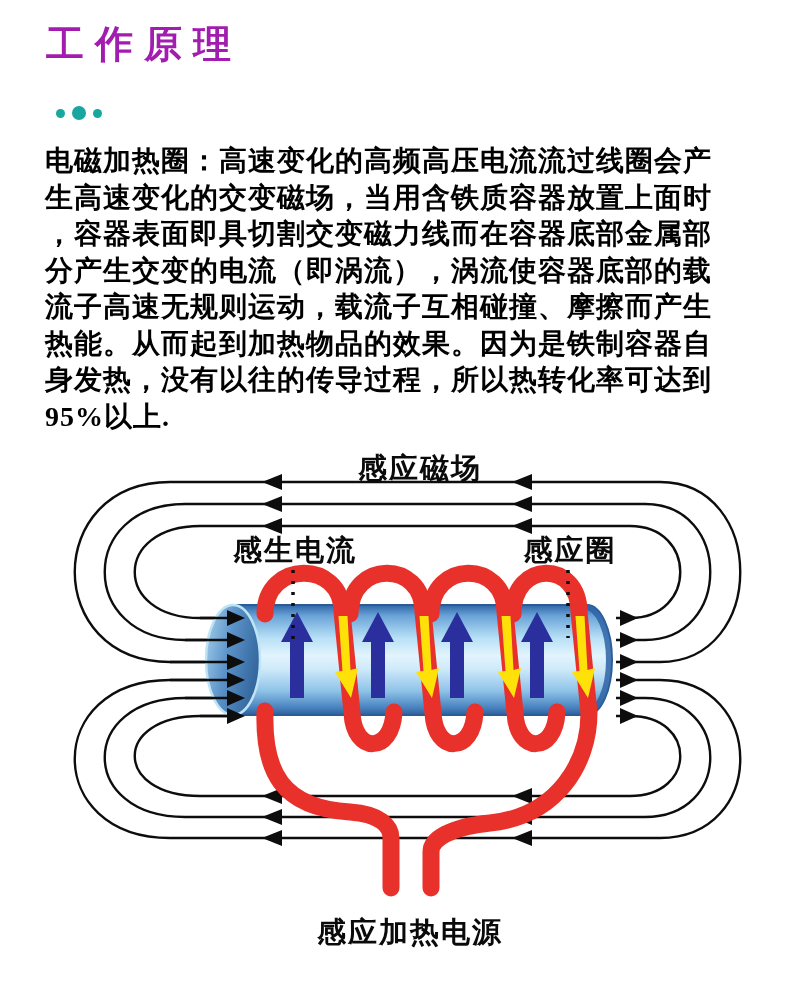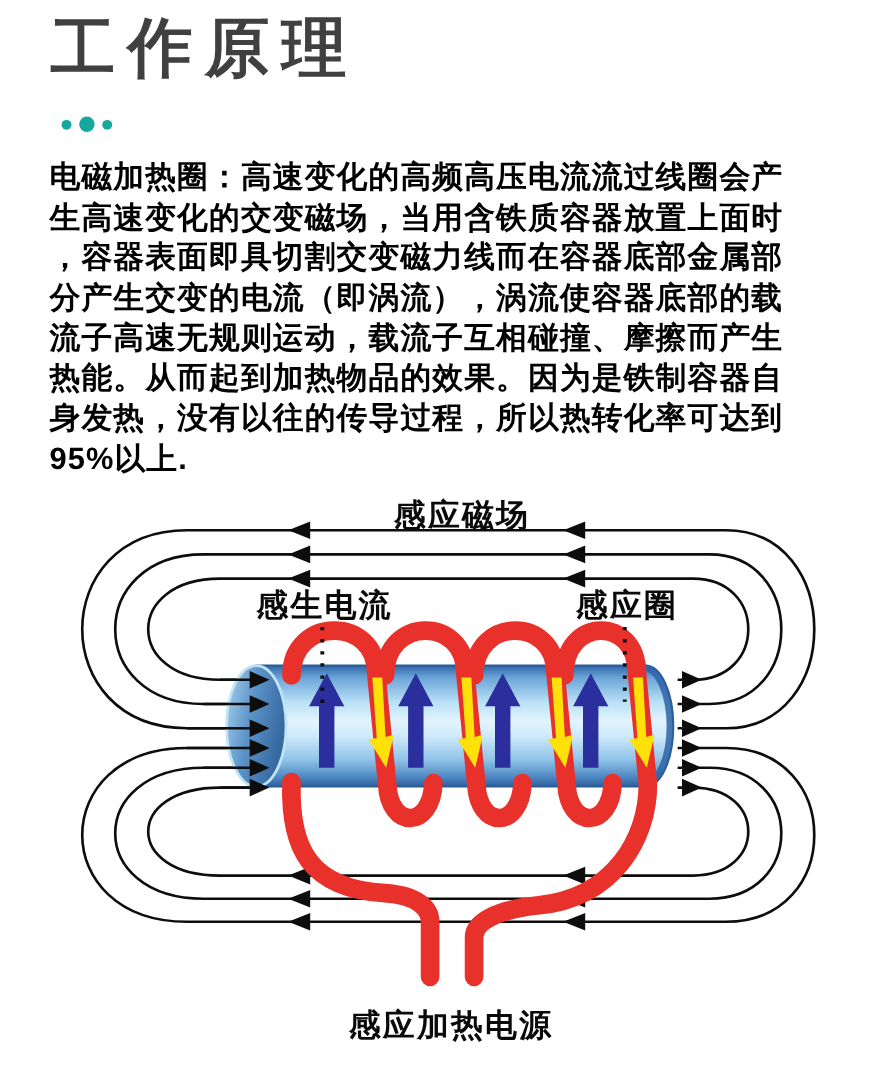--- a/index.html
+++ b/index.html
@@ -7,38 +7,38 @@
   body {
     width: 790px; height: 993px;
     position: relative;
     font-family: "DejaVu Sans", sans-serif;
     overflow: hidden;
   }
   .page { position: absolute; inset: 0; background: #ffffff; }
 
   .title {
     position: absolute; left: 46px; top: 14px;
-    font-size: 59px; font-weight: 900; color: #404040;
+    font-size: 38px; font-weight: 900; color: #a21caf;
     letter-spacing: 11px; line-height: 60px;
     font-family: "DejaVu Sans", sans-serif;
   }
   .dots {
     position: absolute; left: 56px; top: 104px;
     display: flex; align-items: center; gap: 7px; height: 18px;
   }
   .dots .dot { border-radius: 50%; background: #18a79e; display: inline-block; }
   .dots .dot.small { width: 9px; height: 9px; }
   .dots .dot.big  { width: 14px; height: 14px; }
 
   .intro {
     position: absolute; left: 45px; top: 143px; width: 706px;
     font-size: 28px; font-weight: 700; color: #000000;
     line-height: 36.5px; letter-spacing: 1px;
     white-space: pre-line;
-    font-family: Liberation Sans, sans-serif;
+    font-family: Liberation Serif, serif;
   }
 
   .diagram {
     position: absolute; left: 0; top: 440px; width: 699px; height: 553px;
   }
   svg text {
     font-family: "DejaVu Sans", sans-serif;
     font-weight: 700;
     fill: #0a0a0a;
   }

